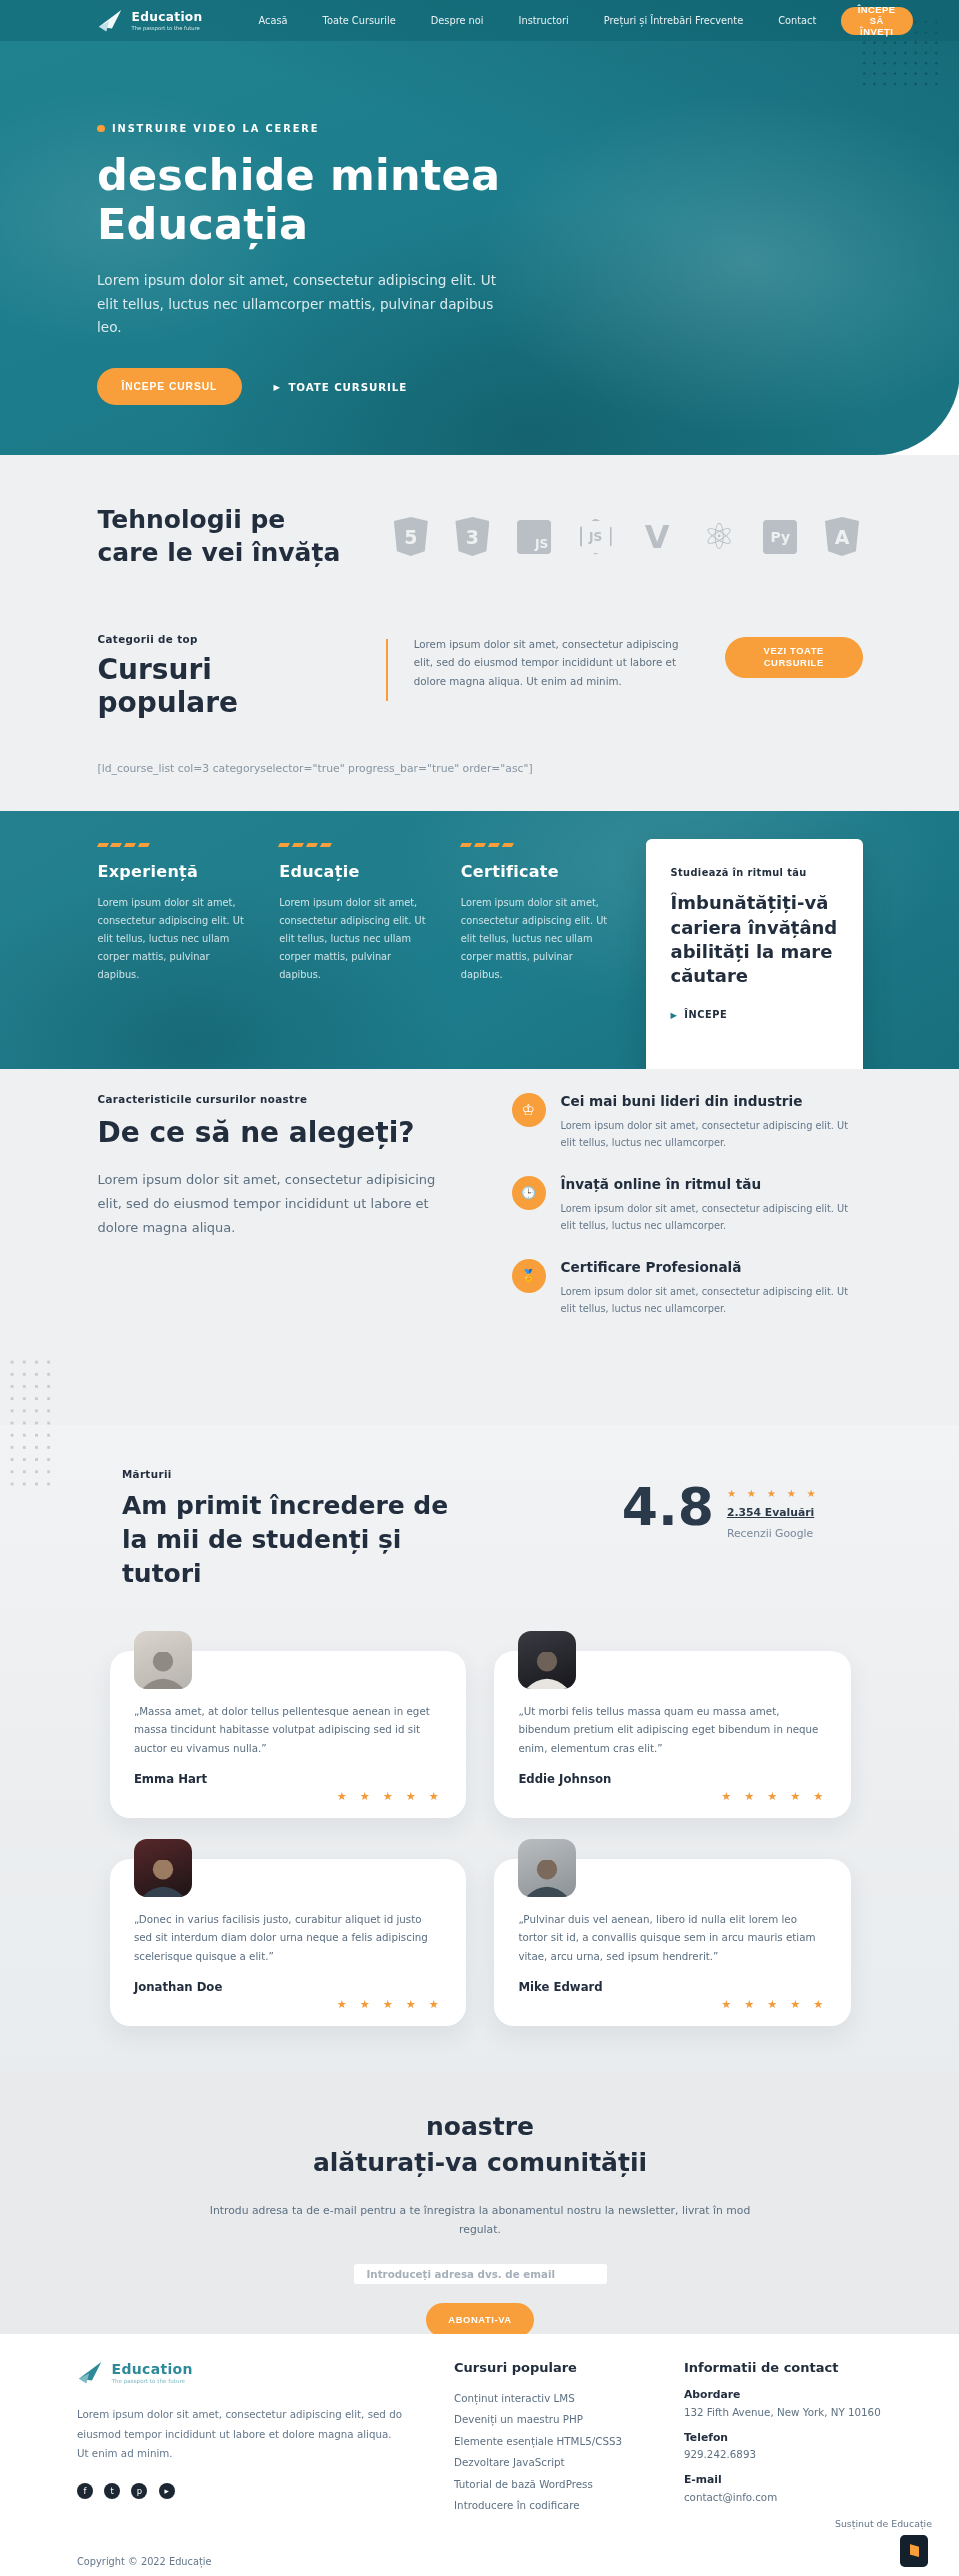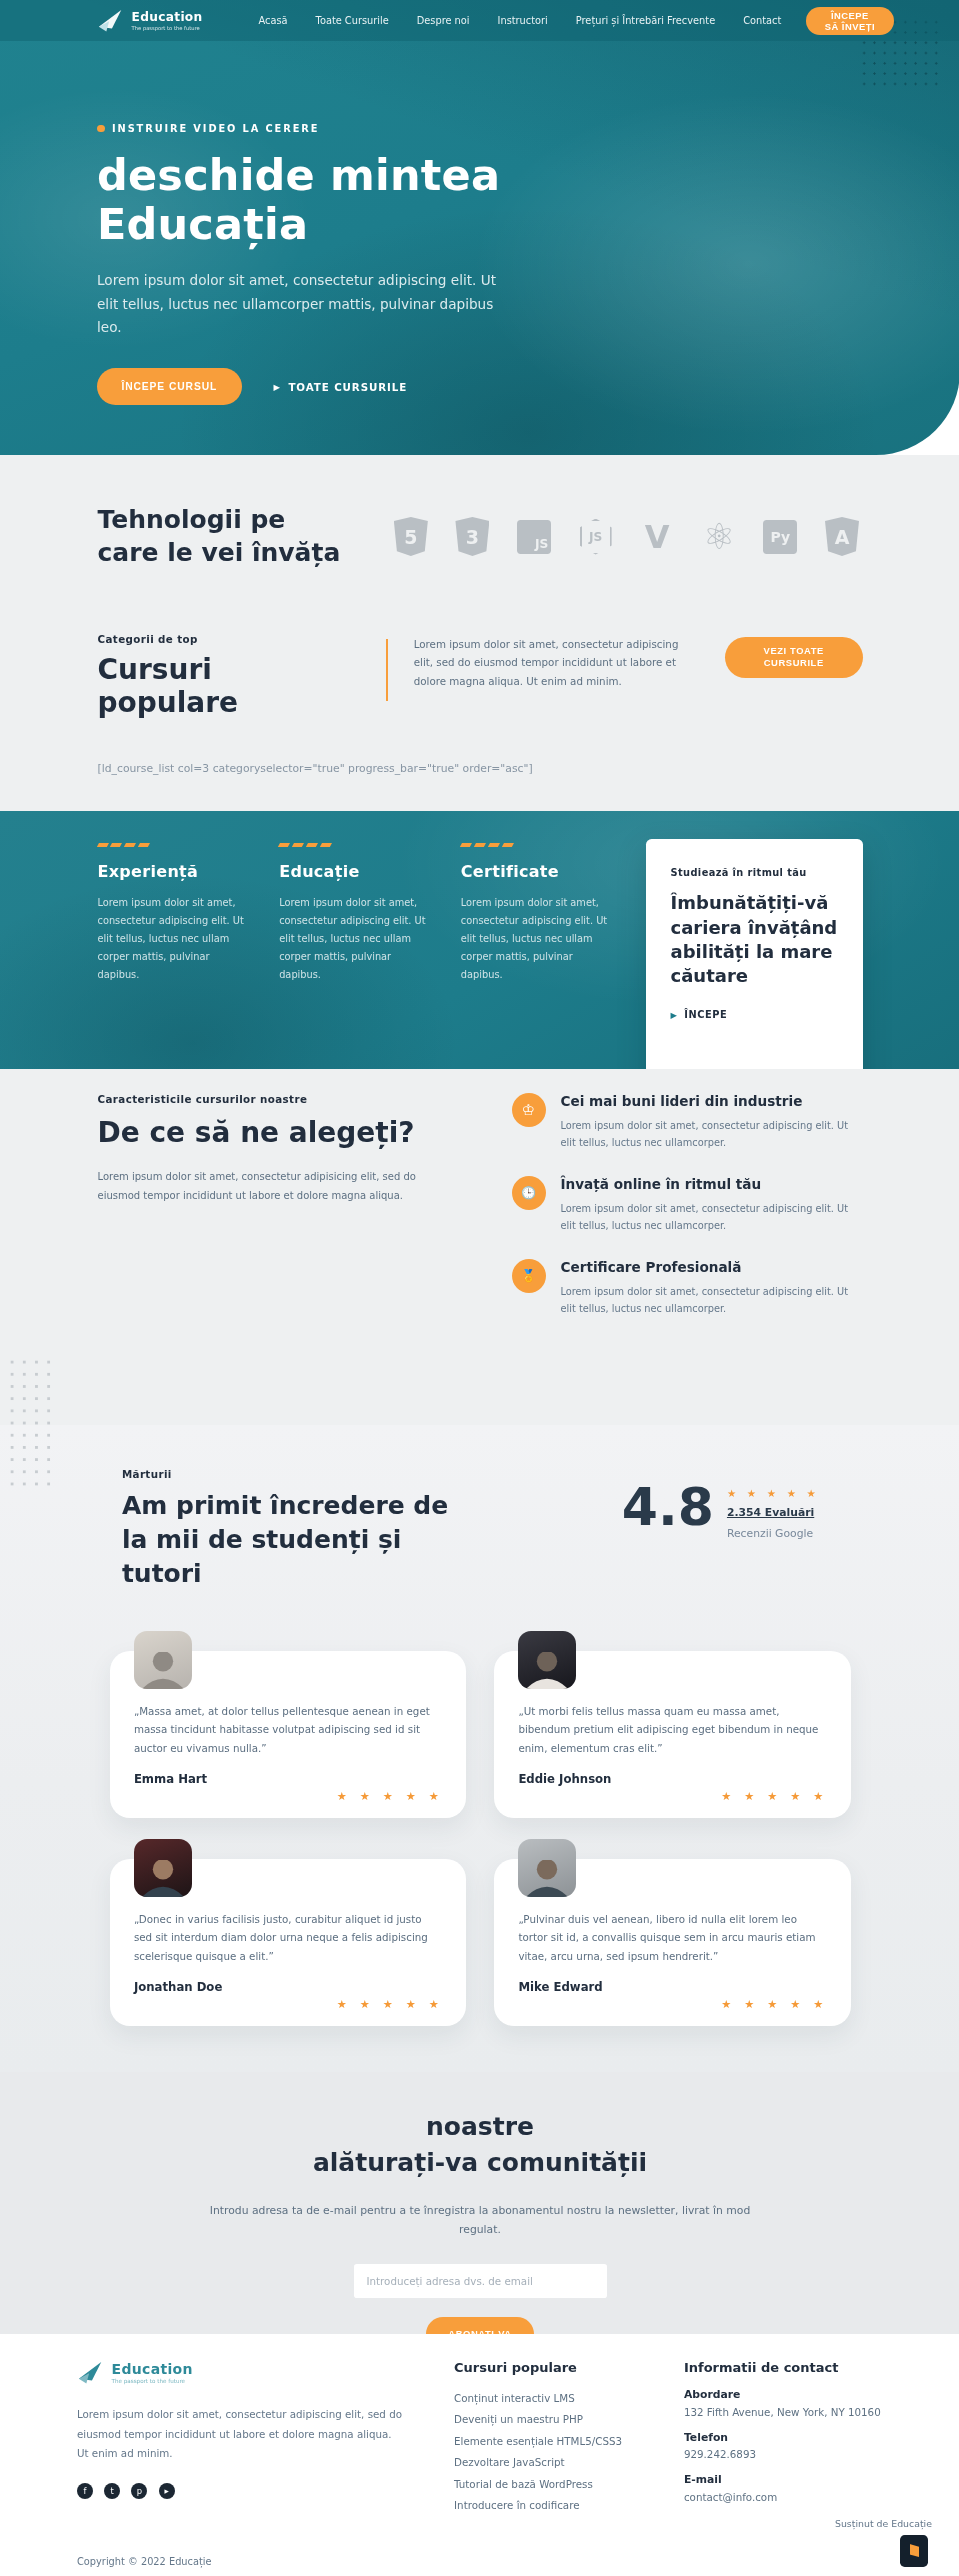--- a/index.html
+++ b/index.html
@@ -18,21 +18,21 @@
   }
   .dotgrid { position:absolute; background-image:radial-gradient(rgba(7,56,66,.55) 1.2px, transparent 1.2px); background-size:10.3px 10.3px; }
   .dotgrid.hdr { width:84px; height:75px; right:17px; top:17px; }
   .header { position:relative; z-index:3; height:41px; display:flex; align-items:center; padding:0 66px 0 97px; background:rgba(13,95,108,.45); }
   .logo { display:flex; align-items:center; gap:6.6px; }
   .logo-mark { width:28px; height:24.4px; position:relative; }
   .logo-mark svg { display:block; }
   .logo-text .l1 { font-size:12.2px; font-weight:bold; letter-spacing:0.3px; }
   .logo-text .l2 { font-size:5.2px; opacity:.85; margin-top:0.9px; }
   .header .logo-text { color:#fff; }
-  .nav { display:flex; align-items:flex-end; gap:28px; margin-left:56px; }
+  .nav { display:flex; align-items:flex-end; gap:35px; margin-left:56px; }
   .nav a { color:#e8f2f4; font-size:9.8px; text-decoration:none; white-space:nowrap; }
   .btn { display:inline-flex; align-items:center; justify-content:center; background:#f89e3b; color:#fff; border:none; border-radius:28px; font-weight:bold; cursor:pointer; }
   .hdr-cta { margin-left:24.4px; height:28px; padding:0 17px; font-size:9.4px; letter-spacing:0.5px; }
 
   .hero-content { position:relative; z-index:2; padding:82px 0 0 97px; width:562px; }
   .eyebrow-dot { display:flex; align-items:center; gap:7.5px; color:#ffffff; font-size:9.8px; letter-spacing:1.9px; font-weight:bold; }
   .eyebrow-dot .dot { width:7.5px; height:7.5px; border-radius:50%; background:#f89e3b; }
   .hero-title { color:#fff; font-size:43px; line-height:1.13; font-weight:bold; margin-top:17px; letter-spacing:0.2px; }
   .hero-desc { color:#dcebee; font-size:13.6px; line-height:1.75; margin-top:20.6px; width:412px; }
   .hero-btns { display:flex; align-items:center; gap:32px; margin-top:28px; }
@@ -80,21 +80,21 @@
   .band-card h3 { color:#222e3e; font-size:18px; line-height:1.35; font-weight:bold; margin-top:13px; }
   .card-link { display:flex; align-items:center; gap:6.6px; margin-top:20.6px; color:#222e3e; font-size:9.8px; font-weight:bold; letter-spacing:0.6px; cursor:pointer; }
   .card-link .tri { color:#1d7c8b; font-size:8.4px; }
 
   
   .why { height:356px; background:#eef0f1; padding-top:24px; position:relative; }
   .dotgrid.why-d { width:52px; height:131px; left:5.6px; bottom:-62px; background-image:radial-gradient(#c7ccd0 1.4px, transparent 1.4px); background-size:12.2px 12.2px; z-index:4; }
   .why-row { display:flex; }
   .why-left { width:375px; }
   .why-title { font-size:28px; margin-top:11.2px; }
-  .why-desc { color:#5d7082; font-size:10px; line-height:1.85; margin-top:19px; width:356px; }
+  .why-desc { color:#5d7082; font-size:13px; line-height:1.85; margin-top:19px; width:356px; }
   .why-right { margin-left:39px; width:351px; }
   .witem { display:flex; gap:15px; margin-bottom:24.4px; }
   .wicon { flex:0 0 34px; width:34px; height:34px; border-radius:50%; background:#f89e3b; color:#fff; display:flex; align-items:center; justify-content:center; font-size:15px; }
   .witem h4 { color:#222e3e; font-size:13.6px; font-weight:bold; }
   .witem p { color:#64778a; font-size:9.8px; line-height:1.8; margin-top:7.5px; }
 
   
   .testi { height:647px; background:linear-gradient(180deg,#f2f3f5 0%,#eceef0 55%,#e9ecee 100%); padding-top:43px; position:relative; }
   .testi-head { display:flex; justify-content:space-between; align-items:flex-start; width:765px; margin:0 auto; padding-left:24.4px; }
   .testi-title { font-size:25px; line-height:1.35; margin-top:9.4px; width:337px; }
@@ -109,21 +109,21 @@
   .avatar { width:58px; height:58px; border-radius:13px; margin-top:-37px; overflow:hidden; display:flex; align-items:flex-end; justify-content:center; }
   .avatar svg { display:block; }
   .tquote { color:#5b6e80; font-size:10.3px; line-height:1.8; margin-top:13px; }
   .tname { color:#222e3e; font-size:11.7px; font-weight:bold; margin-top:15px; }
   .tstars { position:absolute; right:22.5px; bottom:15px; color:#f59a38; font-size:11.2px; letter-spacing:4.7px; }
 
   
   .news { height:262px; background:#e8eaec; padding-top:37px; text-align:center; }
   .news-title { font-size:25px; line-height:1.45; }
   .news-desc { color:#5d7082; font-size:10.8px; line-height:1.8; width:581px; margin:19px auto 0; }
-  .news-input { width:253px; height:34px; background:#fff; border:none; border-radius:2.8px; margin-top:24.4px; padding:0 13px; font-size:10.3px; color:#444; font-family:inherit; }
+  .news-input { width:253px; height:20px; background:#fff; border:none; border-radius:2.8px; margin-top:24.4px; padding:0 13px; font-size:10.3px; color:#444; font-family:inherit;font-weight:bold; }
   .news-input::placeholder { color:#a6b0ba; }
   .news-btn { display:block; margin:19px auto 0; height:34px; padding:0 22.5px; font-size:9.4px; letter-spacing:0.6px; }
 
   
   .footer { height:242px; background:#ffffff; padding-top:26px; position:relative; }
   .footer-inner { width:806px; margin:0 auto; display:flex; }
   .f-about { width:356px; }
   .footer .logo-text .l1 { color:#2e8striking; }
   .f-logo .l1 { color:#2e8a99; font-size:14px; font-weight:bold; }
   .f-logo .l2 { color:#5fa8b4; font-size:5.6px; margin-top:0.9px; }

